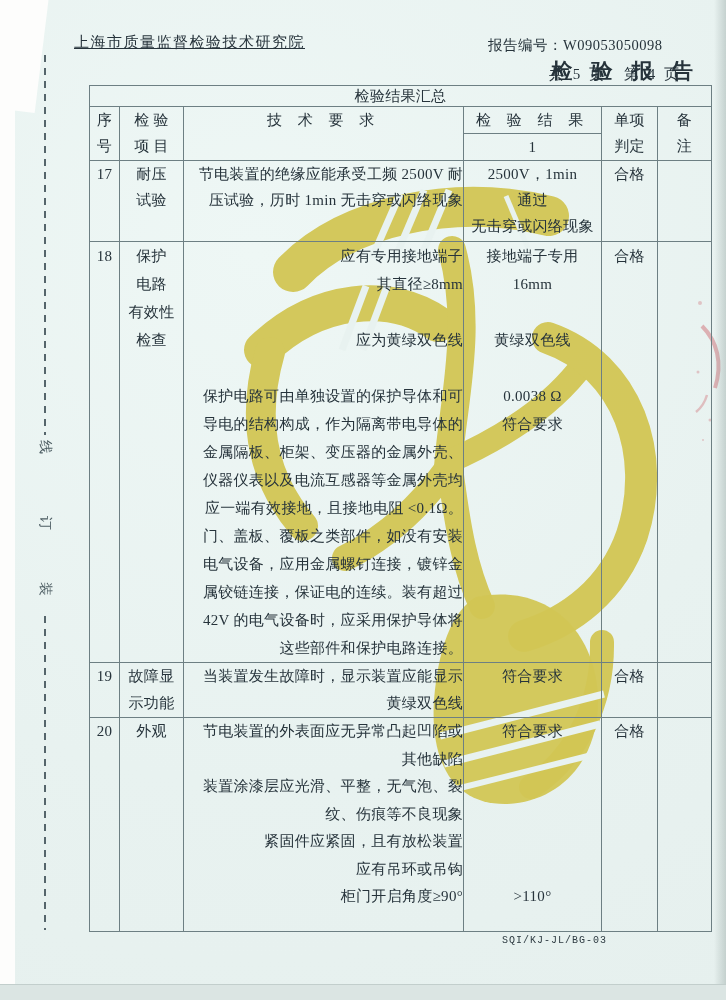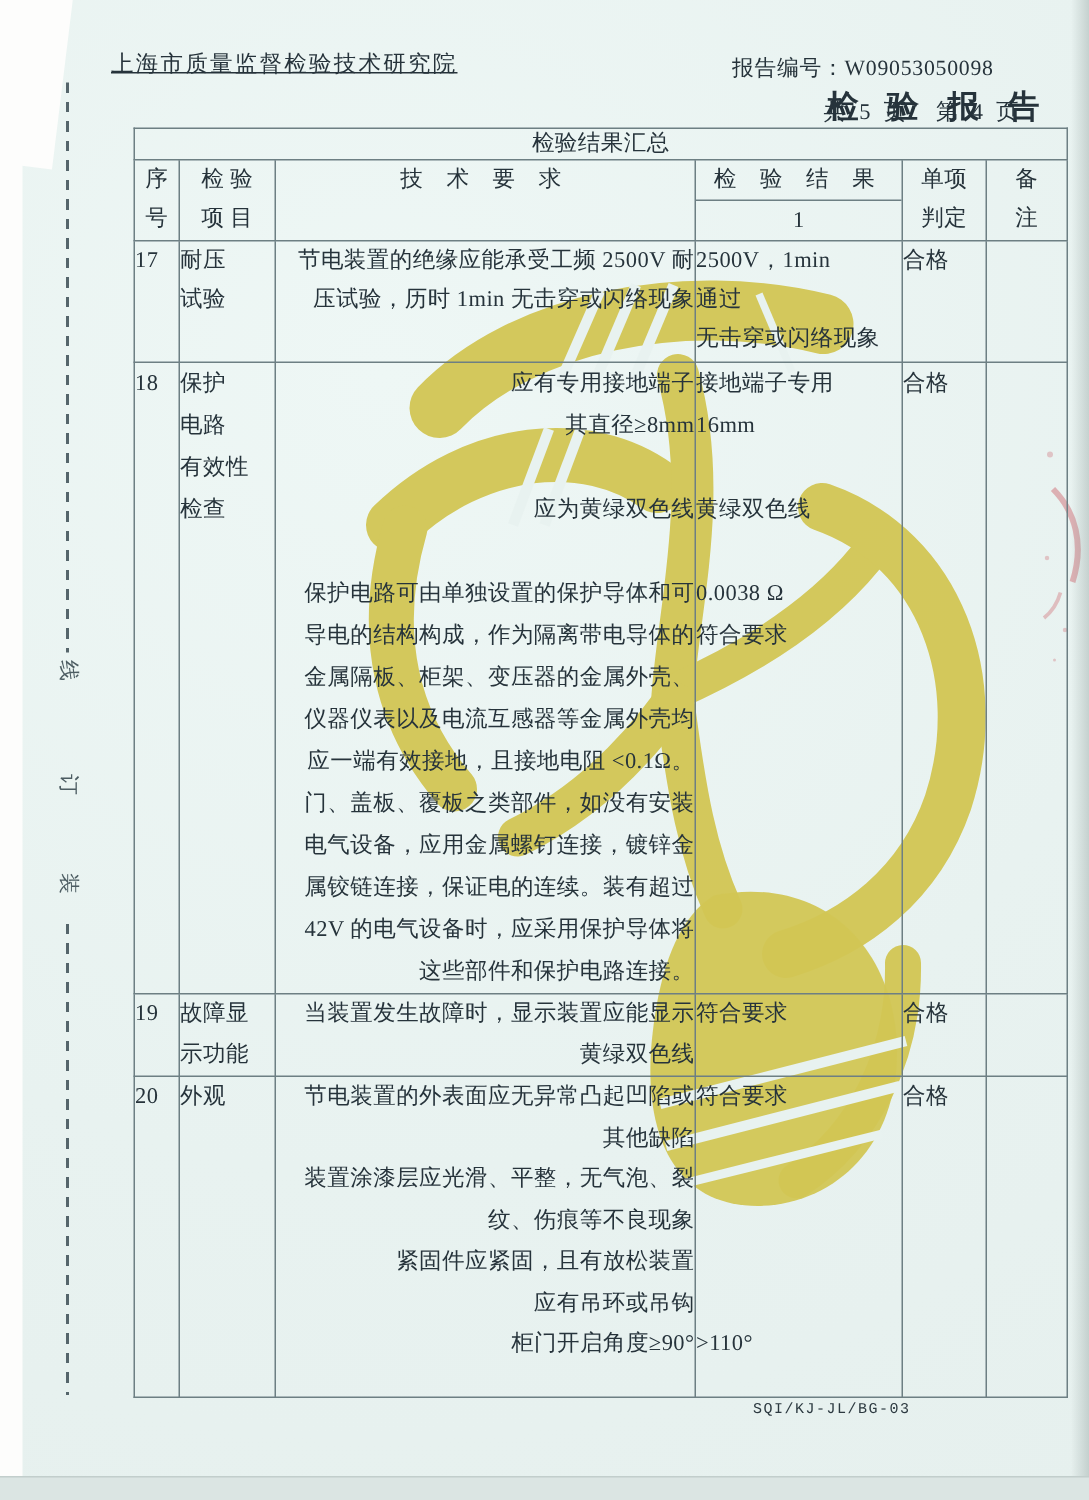--- a/index.html
+++ b/index.html
@@ -24,21 +24,21 @@
   table.results td{border:1px solid #6d7f83;padding:0;vertical-align:top;
                    font-size:15px;color:#26333b;letter-spacing:.3px;}
   td.t-title{height:20px;line-height:20px;text-align:center;letter-spacing:2px;}
   .hline{height:26px;line-height:26px;text-align:center;}
   .hl-sp{letter-spacing:6px;}
   .sub-top{border-bottom:1px solid #6d7f83;}
   tr.r17 .ln{height:26px;line-height:26px;}
   tr.r18 .ln{height:28px;line-height:28px;}
   tr.r19 .ln{height:27px;line-height:27px;}
   tr.r20 .ln{height:27.5px;line-height:27.5px;}
-  td.c-seq,td.c-item,td.c-res,td.c-verdict{}
+  td.c-seq,td.c-item,td.c-res,td.c-verdict{text-align:center;}
   td.c-req{text-align:right;padding:0 4px 0 8px;}
   tr.r17 td{height:80px;}
   tr.r18 td{height:420px;}
   tr.r19 td{height:54px;}
   tr.r20 td{height:213px;}
   
   .dash{position:absolute;left:44px;width:2px;z-index:3;
         background:repeating-linear-gradient(to bottom,#55656b 0 7px,rgba(0,0,0,0) 7px 13px);}
   .dash1{top:55px;height:380px;}
   .dash2{top:616px;height:314px;}

